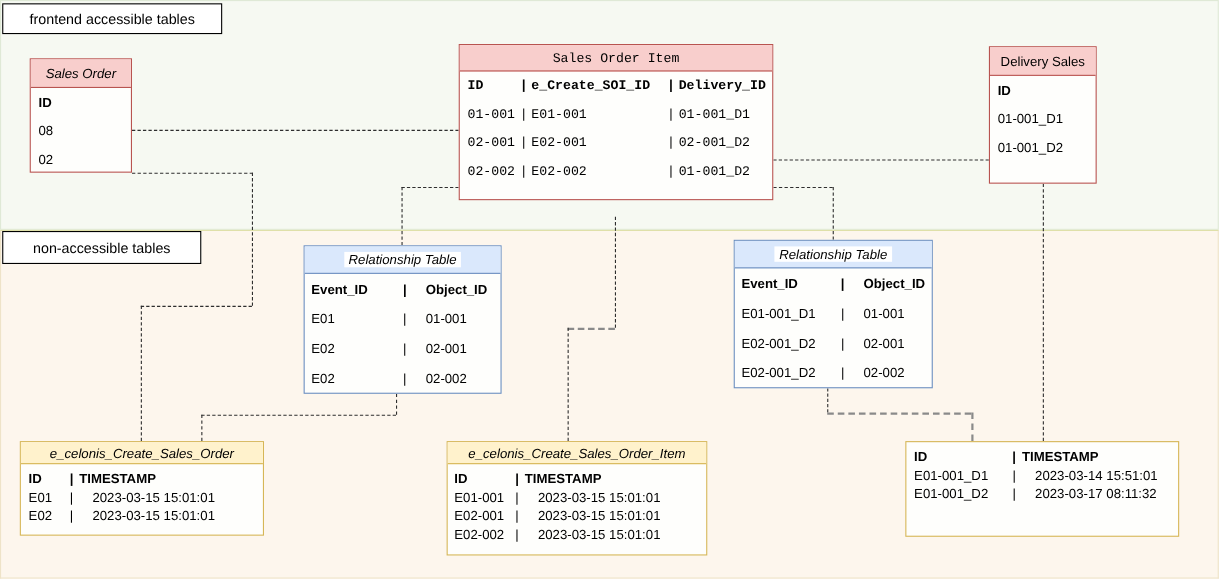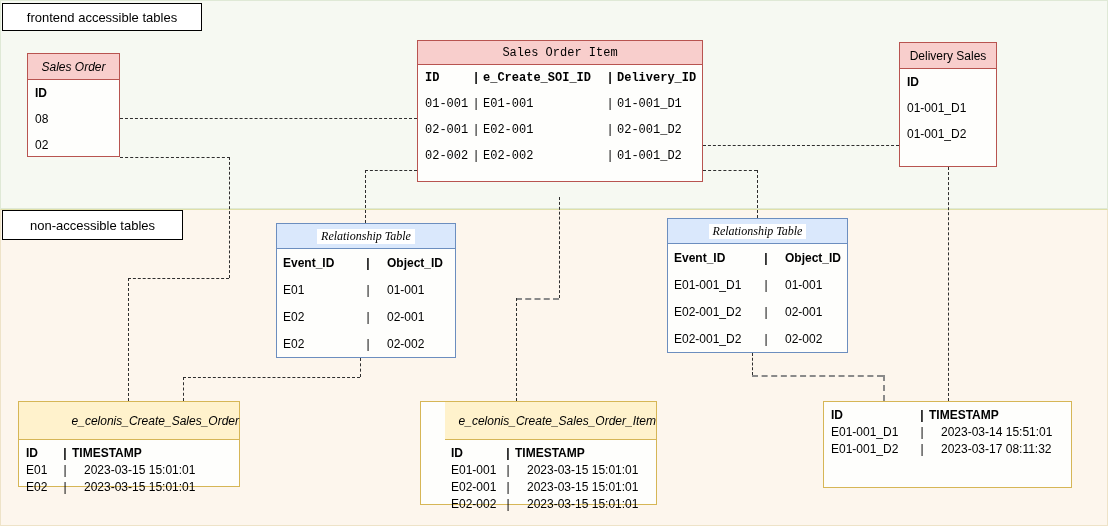--- a/index.html
+++ b/index.html
@@ -23,21 +23,21 @@
   .hline{position:absolute;height:0;border-top:1.5px dashed #2e2e2e;}
   .vline{position:absolute;width:0;border-left:1.5px dashed #2e2e2e;}
   .gray{border-color:#8a8a8a;border-top-width:2px;border-left-width:2px;}
   
   .tbl{position:absolute;background:#fefefc;border:1px solid;box-sizing:border-box;font-size:12px;}
   .tbl-head{display:flex;align-items:center;justify-content:center;border-bottom:1px solid;box-sizing:border-box;}
   .tbl.red{border-color:#b85450;}   .tbl.red  .tbl-head{background:#f8cecc;border-color:#b85450;}
   .tbl.blue{border-color:#6c8ebf;}  .tbl.blue .tbl-head{background:#dae8fc;border-color:#6c8ebf;}
   .tbl.yellow{border-color:#d6b656;}.tbl.yellow .tbl-head{background:#fff2cc;border-color:#d6b656;}
   .italic{font-style:italic;}
-  .title-patch{background:#ffffff;padding:0 4px;font-family:Liberation Serif, serif;}
+  .title-patch{background:#ffffff;padding:0 4px;}
   .row{display:grid;align-items:center;}
   .b{font-weight:bold;}
   .p{text-align:center;}
   .ind{padding-left:12px;}
   
   #t-so{left:27px;top:53px;width:93px;height:104px;}
   #t-so .tbl-head{height:26px;}
   #t-so .row{height:26px;padding-left:7px;grid-template-columns:auto;}
   #t-soi{left:417px;top:40px;width:286px;height:142px;font-family:Liberation Mono, monospace;}
   #t-soi .tbl-head{height:24px;}
@@ -46,25 +46,25 @@
   #t-di .tbl-head{height:26px;}
   #t-di .row{height:26px;padding-left:7px;grid-template-columns:auto;}
   #t-rel-l{left:276px;top:223px;width:180px;height:135px;}
   #t-rel-l .tbl-head{height:25px;}
   #t-rel-l .row{height:27px;padding-left:6px;grid-template-columns:78px 14px auto;}
   #t-rel-r{left:667px;top:218px;width:181px;height:135px;}
   #t-rel-r .tbl-head{height:25px;}
   #t-rel-r .row{height:27px;padding-left:6px;grid-template-columns:85px 14px auto;}
   #t-ev-so{left:18px;top:401px;width:222px;height:86px;}
   #t-ev-so .row{padding-left:7px;grid-template-columns:32px 14px auto;}
-  #t-ev-soi{left:420px;top:401px;width:237px;height:104px;padding-left:24px;}
+  #t-ev-soi{left:406px;top:401px;width:237px;height:104px;}
   #t-ev-soi .row{padding-left:6px;grid-template-columns:50px 14px auto;}
   #t-ev-del{left:823px;top:401px;width:249px;height:87px;}
   #t-ev-del .row{padding-left:7px;grid-template-columns:84px 14px auto;}
-  .ev .tbl-head{height:38px;justify-content:flex-end;}
+  .ev .tbl-head{height:20px;}
   .ev .row{height:17px;}
   .ev .body{padding-top:4px;}
 </style>
 </head>
 <body>
 
 <div id="canvas">
 
   <div class="region" id="region-frontend"></div>
   <div class="region" id="region-nonaccess"></div>

